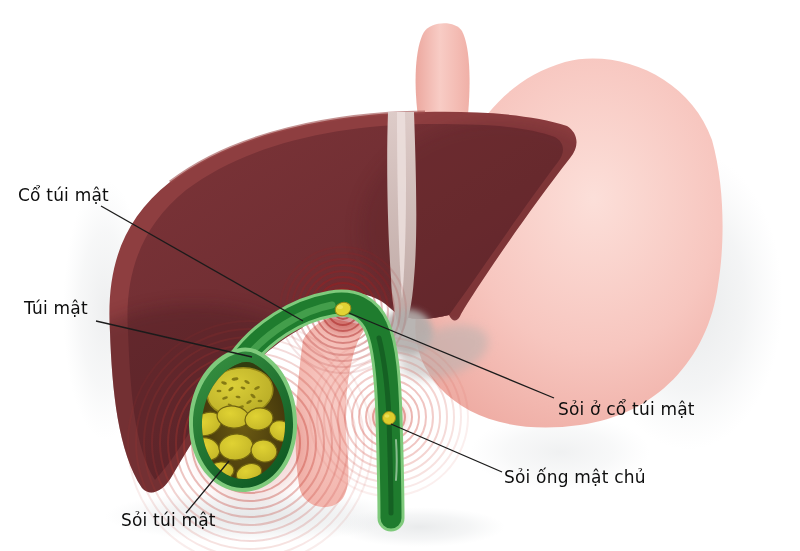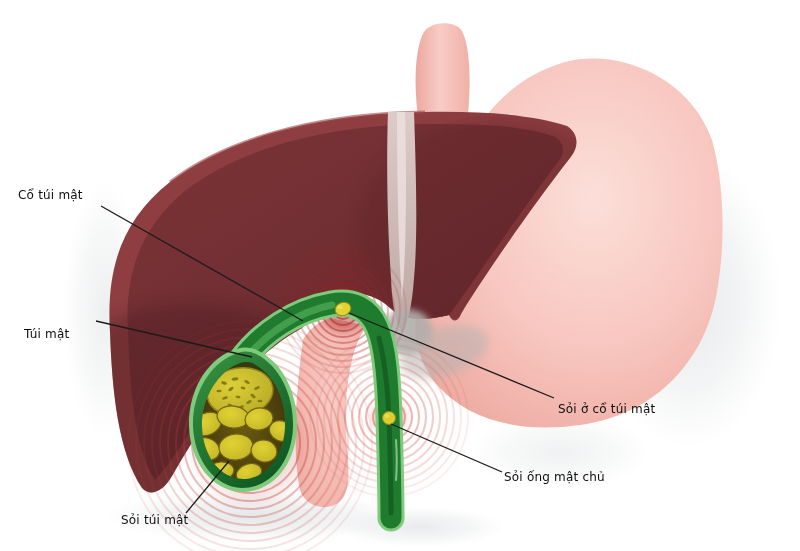--- a/index.html
+++ b/index.html
@@ -2,25 +2,25 @@
 <html><head>
 <meta charset="utf-8">
 <style>
   html,body{margin:0;padding:0;background:#fff;}
   .canvas{
     position:relative;width:800px;height:551px;overflow:hidden;
     background:#ffffff;font-family:"DejaVu Sans",sans-serif;
   }
   .canvas svg{position:absolute;left:0;top:0;}
   .lbl{
-    position:absolute;font-size:12px;line-height:21px;color:#0e0e0e;
+    position:absolute;font-size:17px;line-height:21px;color:#0e0e0e;
     white-space:nowrap;letter-spacing:0.2px;
   }
   .lbl-co-tui-mat{left:18px;top:185px;}
-  .lbl-tui-mat{left:24px;top:324px;}
+  .lbl-tui-mat{left:24px;top:298px;}
   .lbl-soi-tui-mat{left:121px;top:510px;}
   .lbl-soi-o-co-tui-mat{left:558px;top:399px;}
   .lbl-soi-ong-mat-chu{left:504px;top:467px;}
 </style>
 </head>
 <body>
 
 <div class="canvas">
 
 <svg width="800" height="551" viewBox="0 0 800 551">

